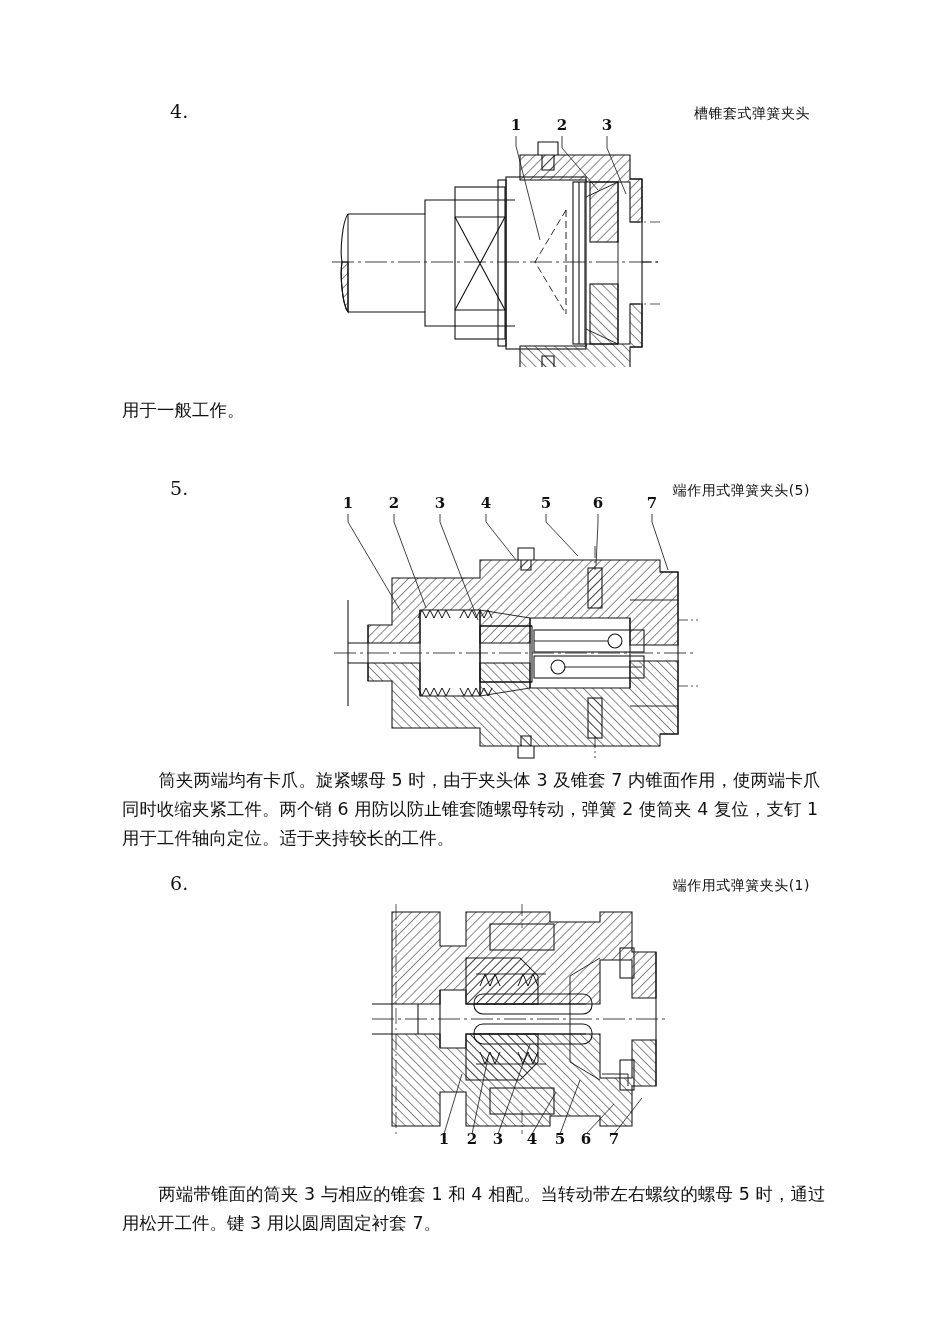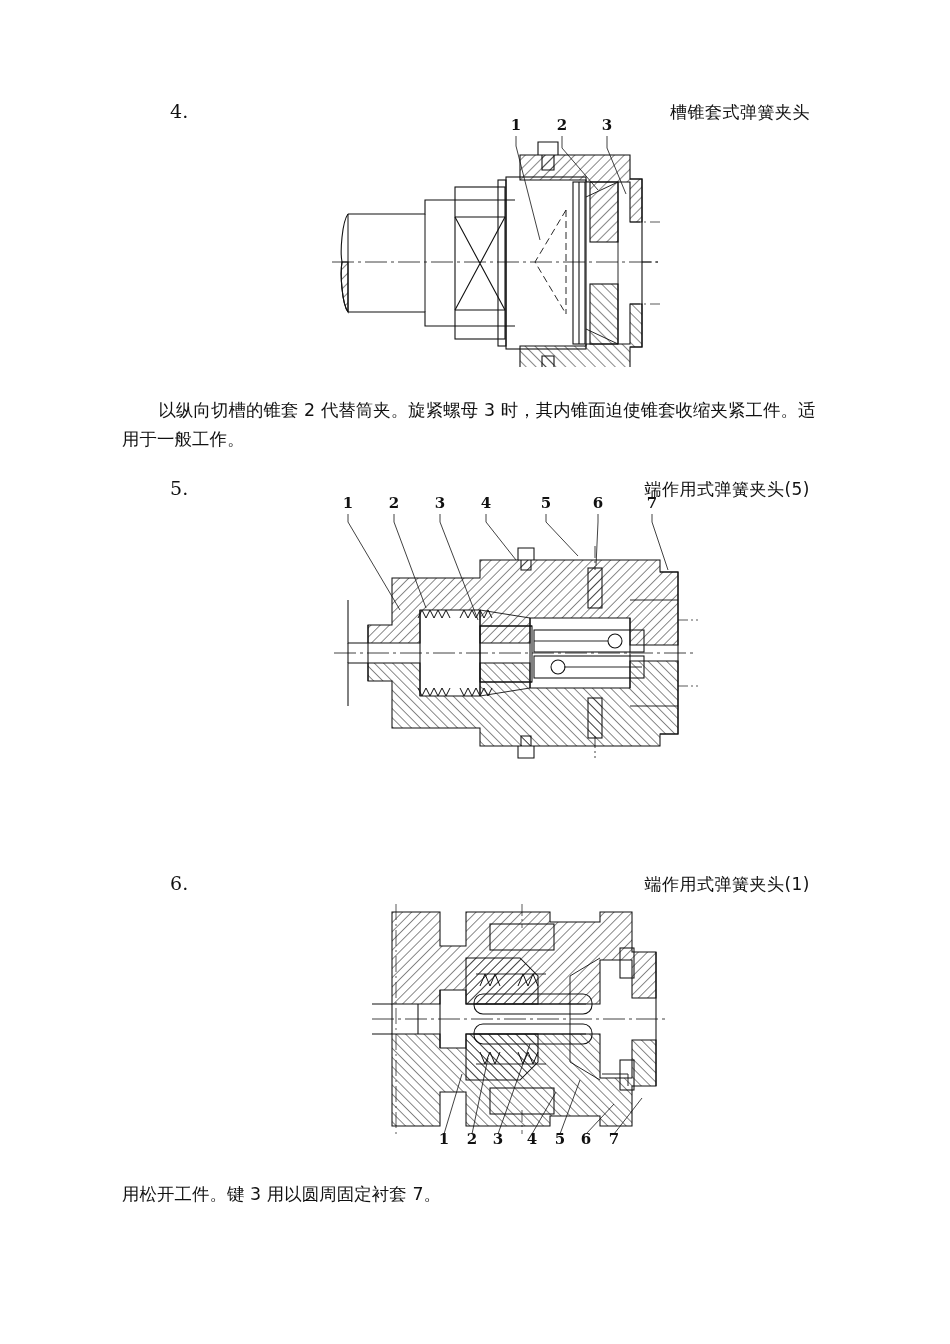--- a/index.html
+++ b/index.html
@@ -13,21 +13,21 @@
   
   .entry-head{
     position:absolute;left:170px;width:640px;height:26px;
     display:flex;align-items:baseline;
   }
   .entry-num{
     font-size:19px;line-height:26px;letter-spacing:.2px;
     font-family:"DejaVu Serif","Liberation Serif",serif;
   }
   .entry-title{
-    margin-left:auto;font-size:17px;line-height:26px;
+    margin-left:auto;font-size:14px;line-height:26px;
     font-family:"DejaVu Sans","Liberation Sans",sans-serif;
     letter-spacing:.5px;white-space:nowrap;
   }
 
   
   .para{
     position:absolute;left:122px;width:718px;
     font-size:17.4px;line-height:29px;
     font-family:"DejaVu Sans","Liberation Sans",sans-serif;
     text-align:justify;text-justify:inter-ideograph;
@@ -116,21 +116,20 @@
       </g>
     </svg>
     <div class="fig-callouts" style="left:0;top:0;width:330px;height:245px;">
       <span class="cal" style="left:186px;top:-6px;">1</span>
       <span class="cal" style="left:232px;top:-6px;">2</span>
       <span class="cal" style="left:277px;top:-6px;">3</span>
     </div>
   </div>
 
   <div class="para" style="top:396px;">
-    <span class="ln ind">以纵向切槽的锥套 2 代替筒夹。旋紧螺母 3 时，其内锥面迫使锥套收缩夹紧工件。适</span>
     <span class="ln">用于一般工作。</span>
   </div>
 
   <div class="entry-head" style="top:475px;">
     <span class="entry-num">5.</span>
     <span class="entry-title">端作用式弹簧夹头(5)</span>
   </div>
 
   <div class="fig" style="left:330px;top:500px;">
     <svg width="370" height="260" viewBox="0 0 370 260">
@@ -196,20 +195,25 @@
       <span class="cal" style="left:18px;top:-6px;">1</span>
       <span class="cal" style="left:64px;top:-6px;">2</span>
       <span class="cal" style="left:110px;top:-6px;">3</span>
       <span class="cal" style="left:156px;top:-6px;">4</span>
       <span class="cal" style="left:216px;top:-6px;">5</span>
       <span class="cal" style="left:268px;top:-6px;">6</span>
       <span class="cal" style="left:322px;top:-6px;">7</span>
     </div>
   </div>
 
+  <div class="para" style="top:766px;">
+    <span class="ln ind">筒夹两端均有卡爪。旋紧螺母 5 时，由于夹头体 3 及锥套 7 内锥面作用，使两端卡爪</span>
+    <span class="ln">同时收缩夹紧工件。两个销 6 用防以防止锥套随螺母转动，弹簧 2 使筒夹 4 复位，支钉 1</span>
+    <span class="ln">用于工件轴向定位。适于夹持较长的工件。</span>
+  </div>
 
   <div class="entry-head" style="top:870px;">
     <span class="entry-num">6.</span>
     <span class="entry-title">端作用式弹簧夹头(1)</span>
   </div>
 
   <div class="fig" style="left:370px;top:898px;">
     <svg width="300" height="250" viewBox="0 0 300 250">
       <defs>
         <pattern id="q45a" patternUnits="userSpaceOnUse" width="6.5" height="6.5" patternTransform="rotate(45)">
@@ -268,16 +272,17 @@
       <span class="cal" style="left:102px;top:232px;">2</span>
       <span class="cal" style="left:128px;top:232px;">3</span>
       <span class="cal" style="left:162px;top:232px;">4</span>
       <span class="cal" style="left:190px;top:232px;">5</span>
       <span class="cal" style="left:216px;top:232px;">6</span>
       <span class="cal" style="left:244px;top:232px;">7</span>
     </div>
   </div>
 
   <div class="para" style="top:1180px;">
+    <span class="ln ind">两端带锥面的筒夹 3 与相应的锥套 1 和 4 相配。当转动带左右螺纹的螺母 5 时，通过</span>
     <span class="ln">用松开工件。键 3 用以圆周固定衬套 7。</span>
   </div>
 
 </div>
 
 </body></html>

